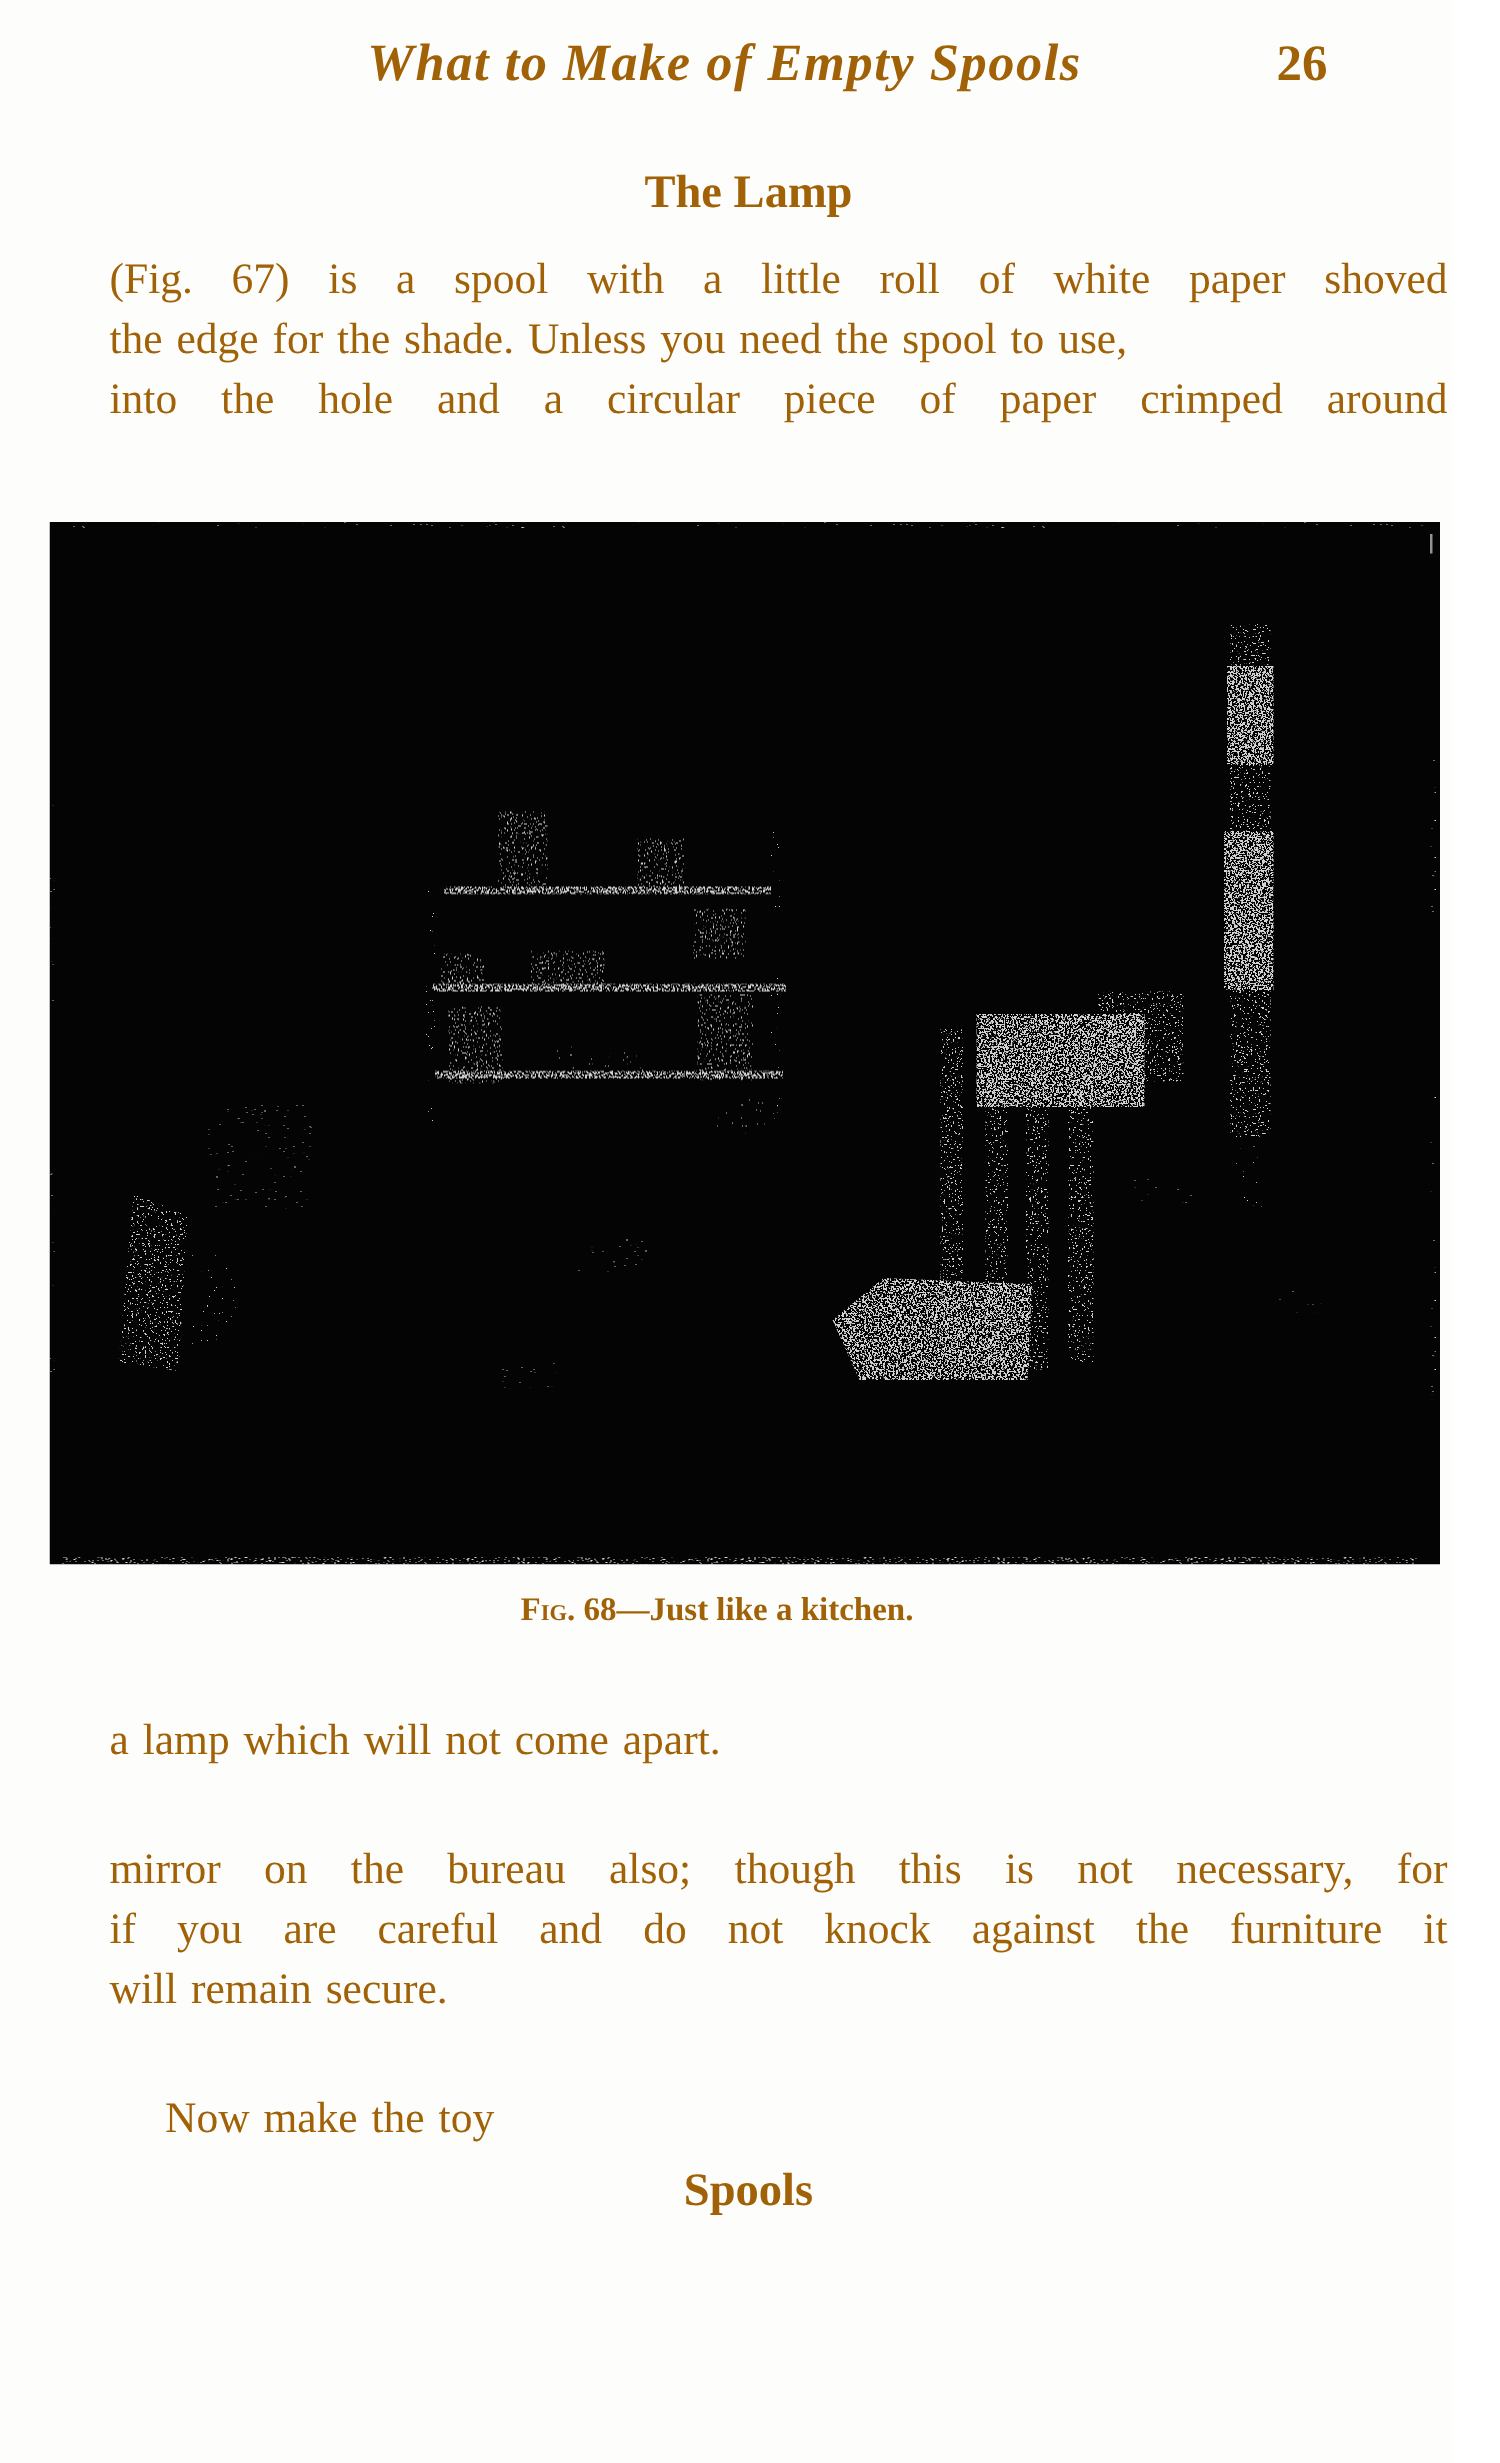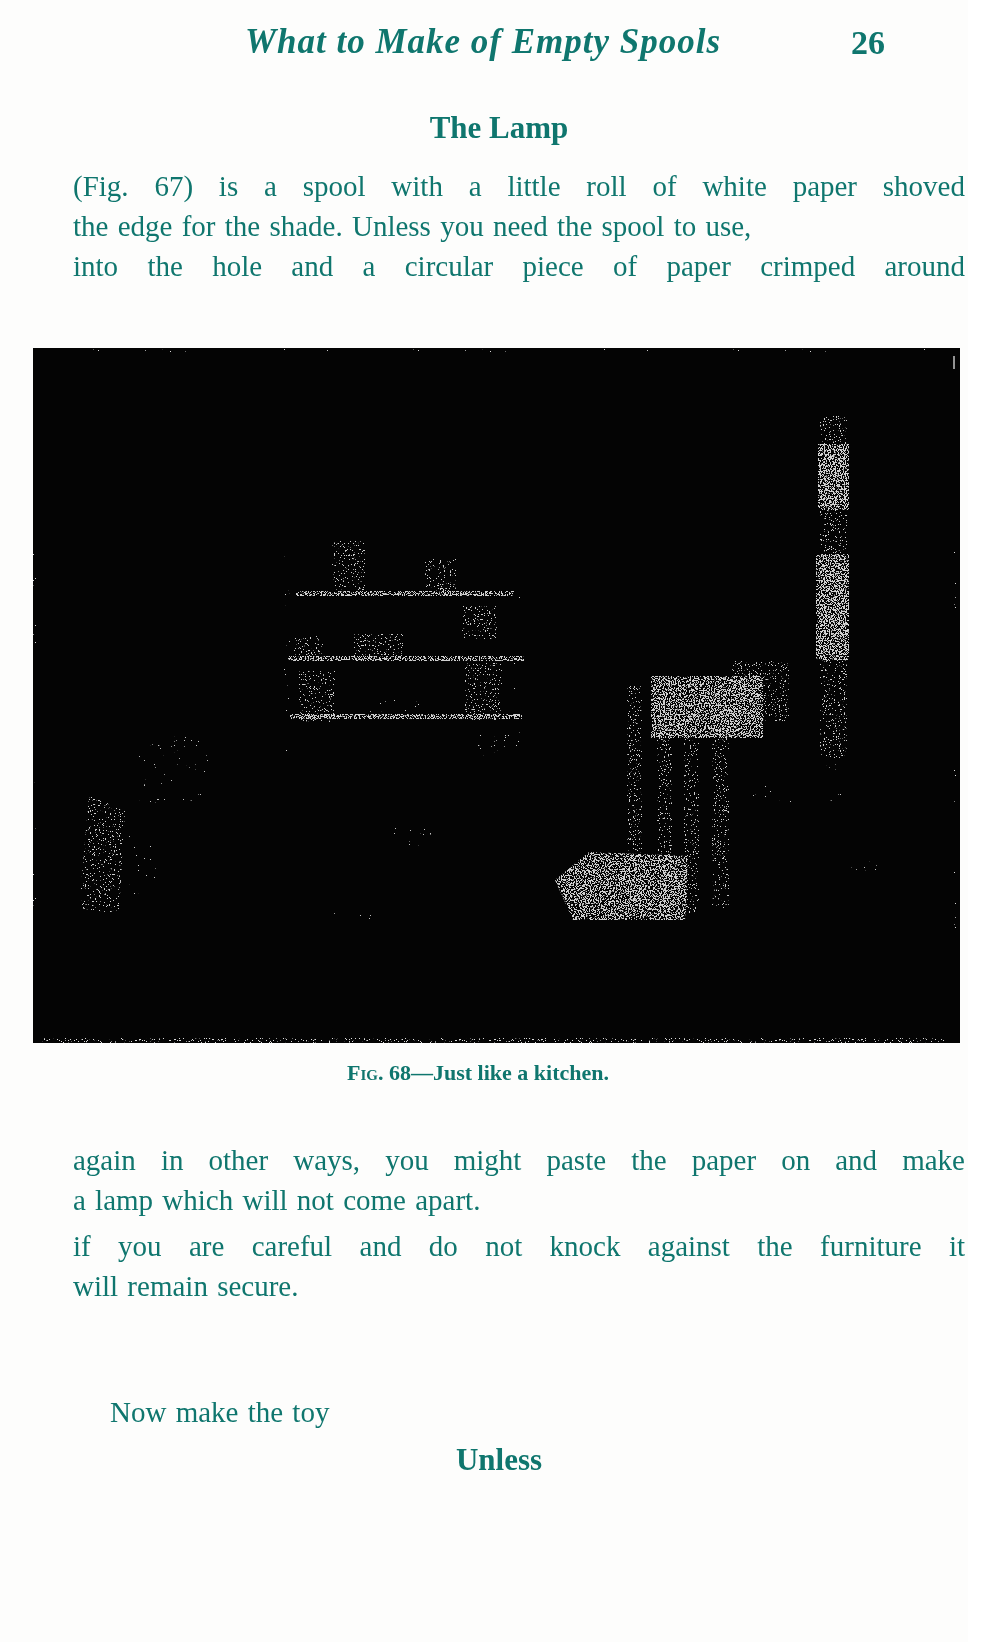--- a/index.html
+++ b/index.html
@@ -1,20 +1,20 @@
 <!DOCTYPE html>
 <html><head>
 <meta charset="utf-8">
 <style>
   html,body { margin:0; padding:0; background:#ffffff; }
   .page {
     position:relative;
     width:968px; height:1642px;
     background:#fdfdfc;
-    color:#0f766e;
+    color:#a16207;
     font-family:"Liberation Serif", serif;
     overflow:hidden;
   }
   .blk { position:absolute; }
 
   
   .running-head { left:0; top:22px; width:966px; text-align:center;
     font-style:italic; font-weight:700; font-size:35px; letter-spacing:1px; }
   .page-num { position:absolute; right:83px; top:24px;
     font-weight:700; font-size:34px; font-style:normal; }
@@ -145,29 +145,29 @@
         <rect x="818" y="512" width="32" height="15" fill="#fff" filter="url(#fs)"></rect>
       </g>
     </svg>
   </div>
 
   <div class="blk caption">
     <span class="fig-label">Fig. 68</span><span>—Just like a kitchen.</span>
   </div>
 
   <div class="blk para p2">
-    <div class="line">again in other ways, you might paste the paper on and make</div>
     <div class="line last">a lamp which will not come apart.</div>
   </div>
 
   <div class="blk para p3">
+    <div class="line">mirror on the bureau also; though this is not necessary, for</div>
     <div class="line">if you are careful and do not knock against the furniture it</div>
     <div class="line last">will remain secure.</div>
   </div>
 
   <div class="blk para p4">
     <div class="line last indent">Now make the toy</div>
   </div>
 
-  <div class="blk sec-head kitchen">Unless</div>
+  <div class="blk sec-head kitchen">Spools</div>
 
 
 </div>
 
 </body></html>

